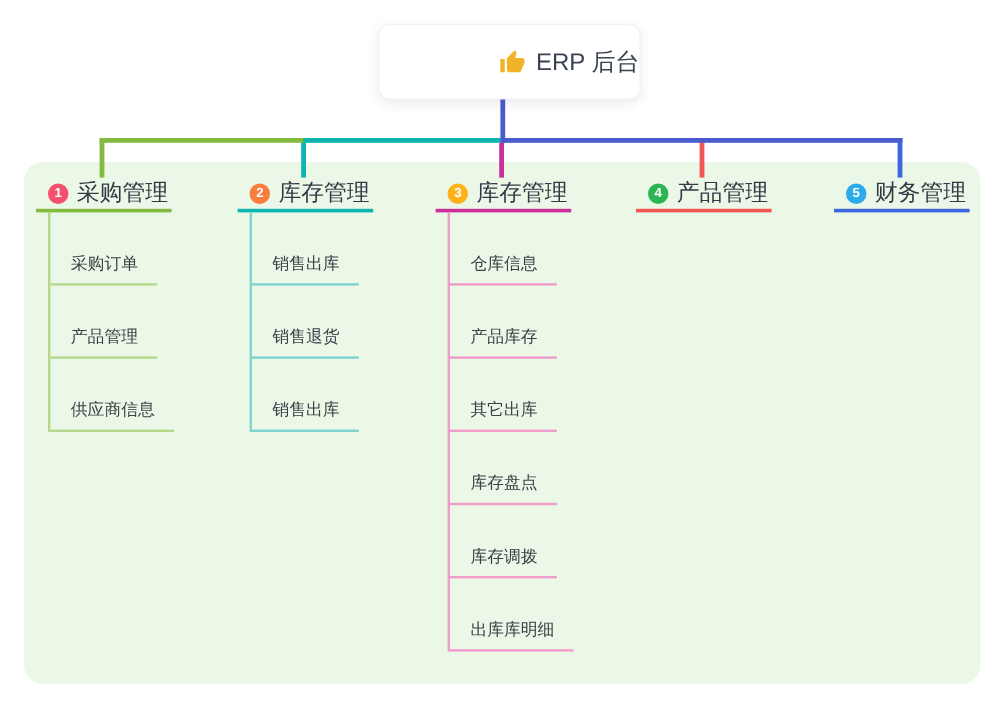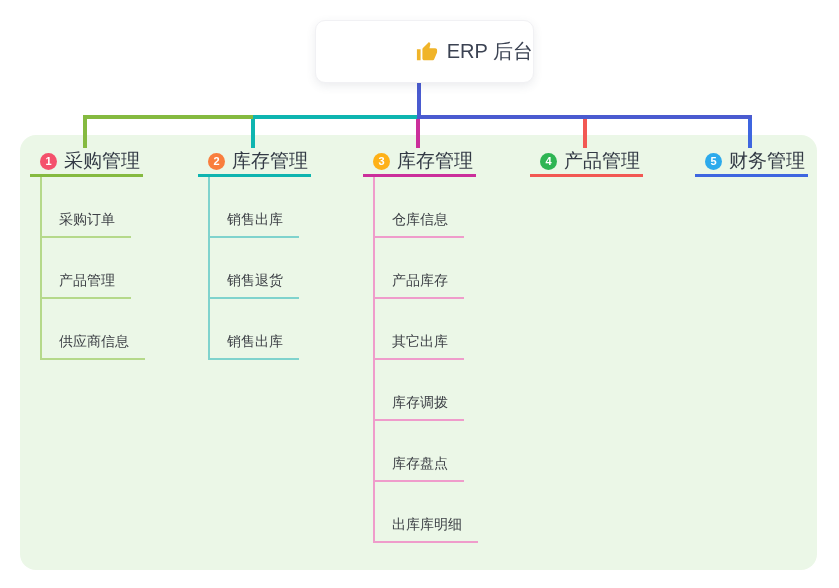--- a/index.html
+++ b/index.html
@@ -104,22 +104,22 @@
 
   <div class="branch b2" style="--badge: #feb118; --line: #cb2f9b; --child-line: #ef9ccb;">
     <div class="branch-title-row">
       <span class="badge">3</span>
       <span class="branch-title">库存管理</span>
     </div>
     <ul class="children">
       <li>仓库信息</li>
       <li>产品库存</li>
       <li>其它出库</li>
+      <li>库存盘点</li>
       <li>库存调拨</li>
-      <li>库存盘点</li>
       <li>出库库明细</li>
     </ul>
   </div>
 
   <div class="branch b3" style="--badge: #2eb553; --line: #f25853; --child-line: #f7a09a;">
     <div class="branch-title-row">
       <span class="badge">4</span>
       <span class="branch-title">产品管理</span>
     </div>
   </div>

